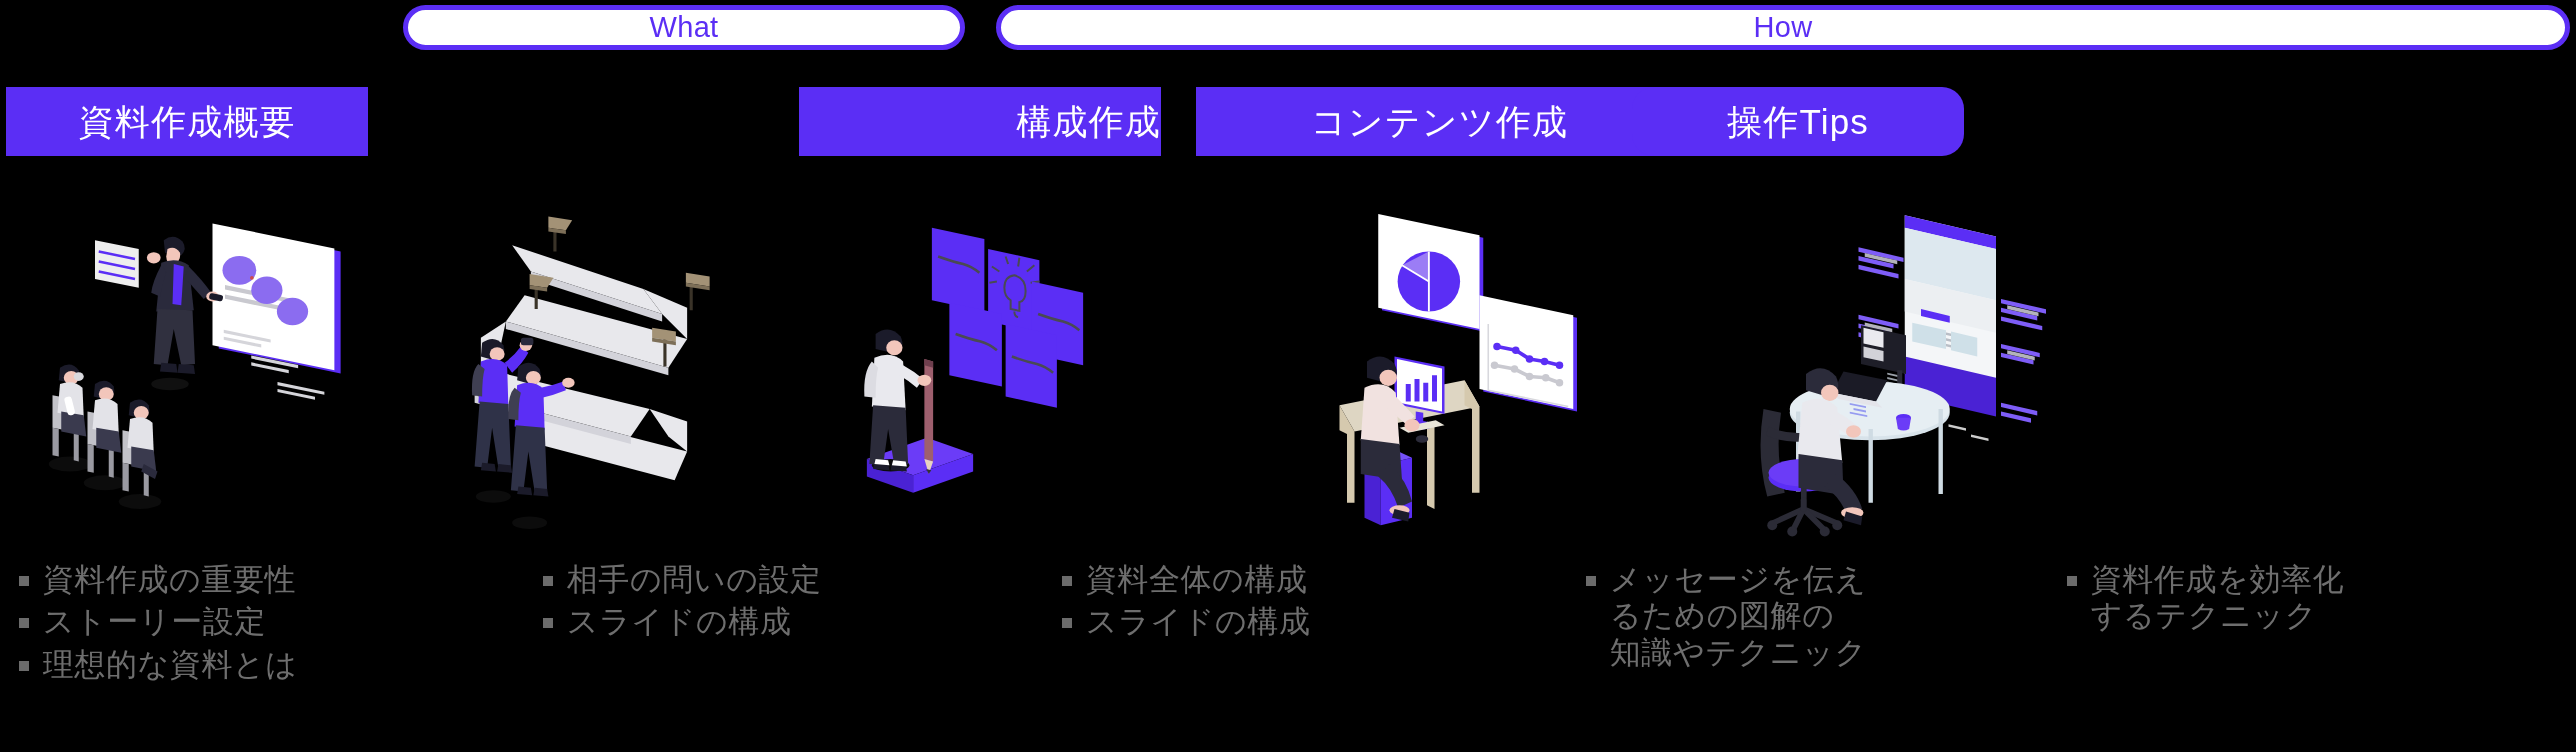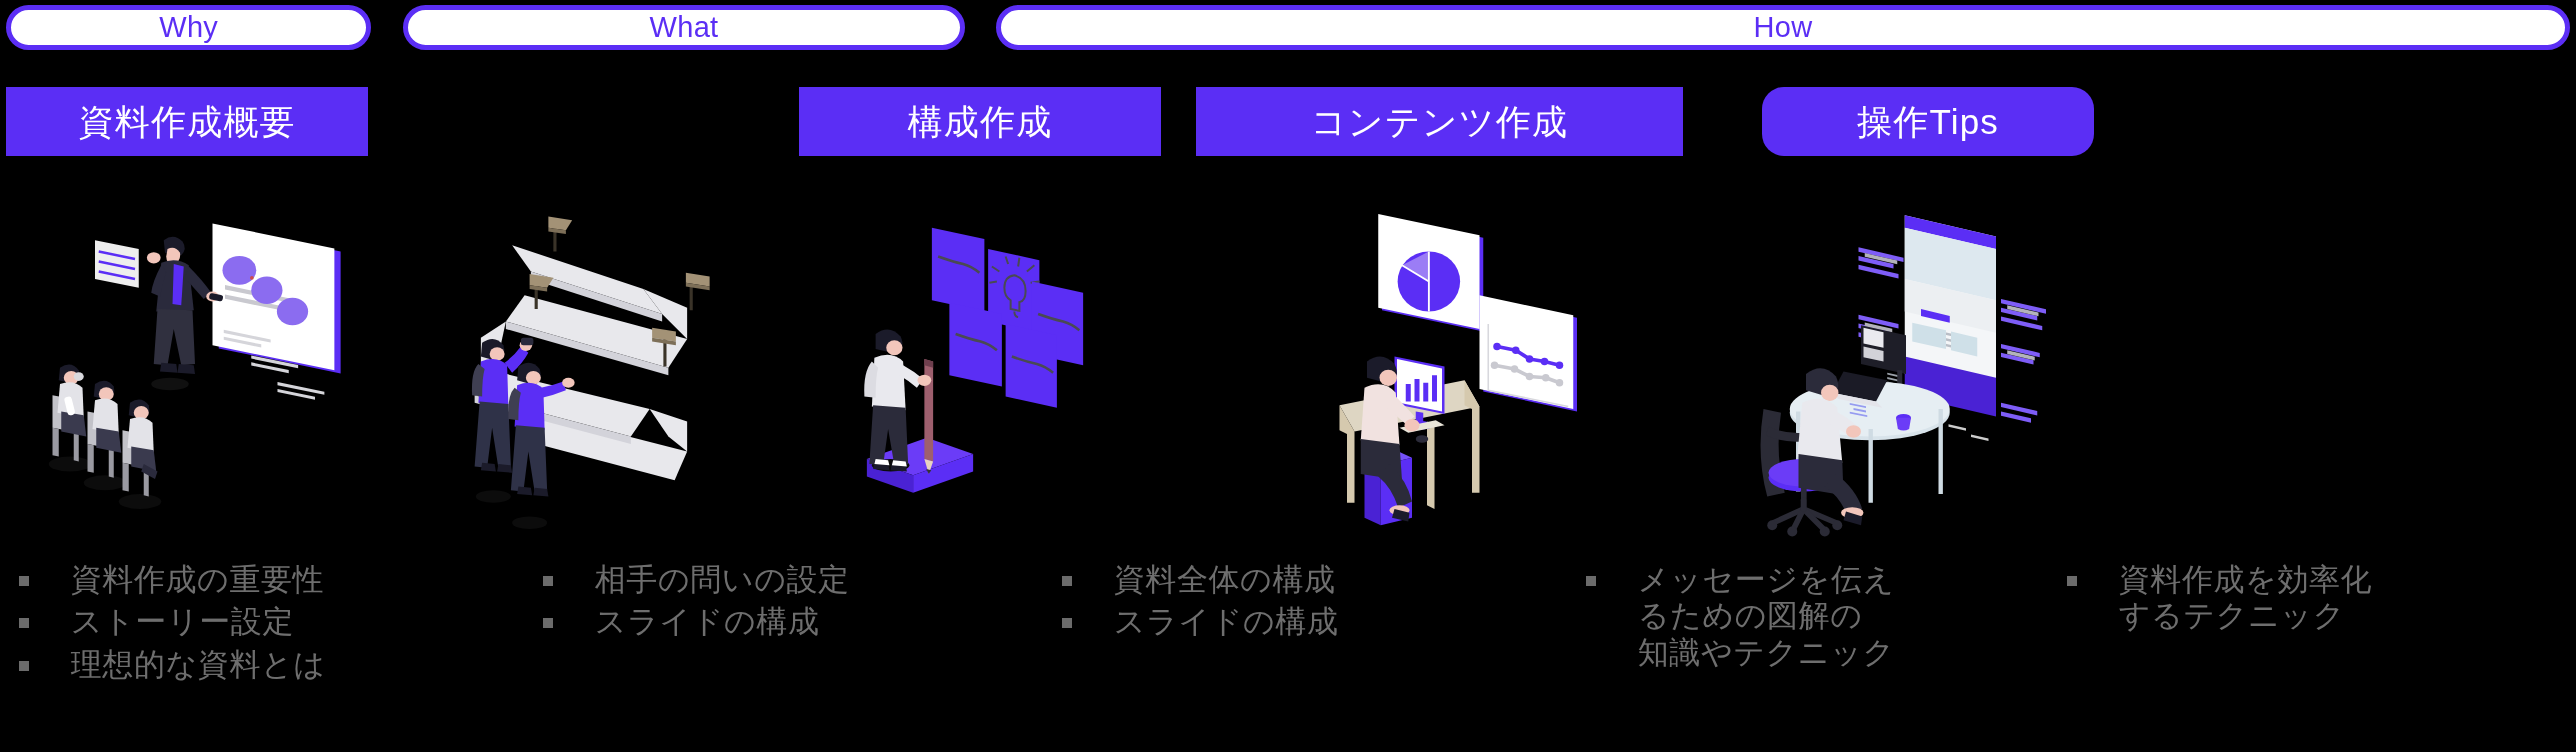--- a/index.html
+++ b/index.html
@@ -113,59 +113,55 @@
     background: #6b6b6b;
     margin-top: 13.7px;
     margin-right: 13.7px;
   }
   .bullet-text {
     color: #6e6e6e;
     font-size: 31px;
     line-height: 1.17;
     white-space: pre-line;
     letter-spacing: 0.6px;
-    margin-left: 28px;
   }
 </style>
 </head>
 <body>
 
 <div id="slide">
 
   <div class="phase-row">
 
-    <div class="phase-pill" style="left:6.2px; width:365px;">
-      <span class="phase-pill-label">Why</span>
-    </div>
 
     <div class="phase-pill" style="left:403px; width:562px;">
       <span class="phase-pill-label">What</span>
     </div>
 
     <div class="phase-pill" style="left:996px; width:1574px;">
       <span class="phase-pill-label">How</span>
     </div>
   </div>
 
   <div class="header-row">
 
     <div class="section-header" style="left:6.2px; width:362px;">
       <span class="section-header-label">資料作成概要</span>
     </div>
 
 
-    <div class="section-header" style="left:799px; width:362px;">
+    <div class="section-header" style="left:799px; width:362px;justify-content:flex-end;">
       <span class="section-header-label">構成作成</span>
     </div>
 
     <div class="section-header" style="left:1196px; width:487px;text-align:right;">
       <span class="section-header-label">コンテンツ作成</span>
     </div>
 
-    <div class="section-header" style="left:1762px; width:332px;border-radius:22px;">
+    <div class="section-header" style="left:1632px; width:332px;border-radius:22px;">
       <span class="section-header-label">操作Tips</span>
     </div>
   </div>
 
   <div class="illus-row">
 
     <div class="illus-cell" style="left:6.2px; width:362px;">
       <svg width="325" height="350" viewBox="0 0 520 560">
 
         <polygon points="310,60 505,100 505,295 310,255" fill="#5b2ef5"></polygon>

